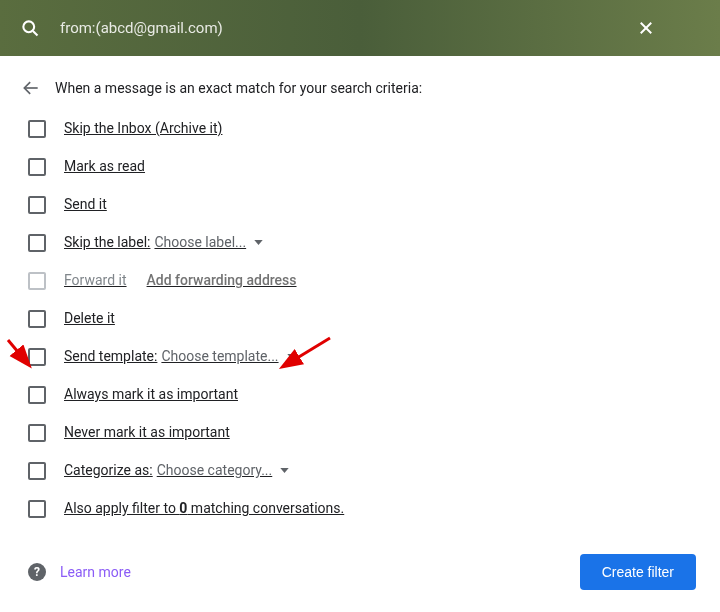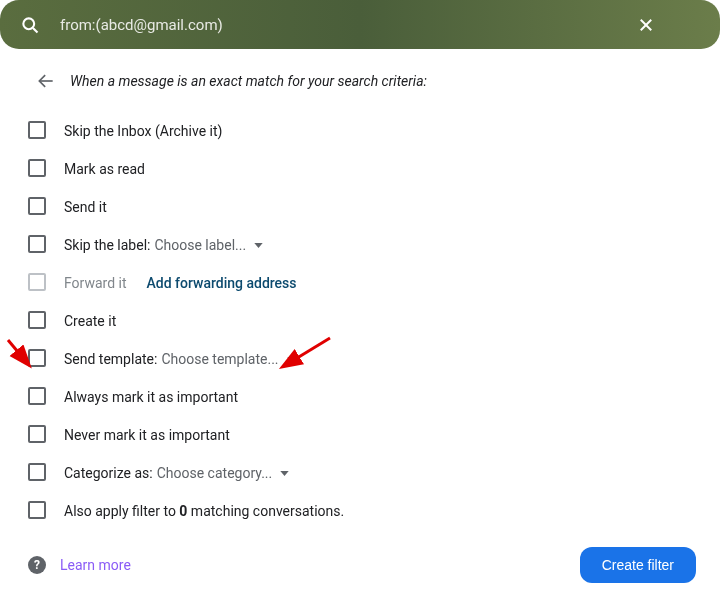--- a/index.html
+++ b/index.html
@@ -1,25 +1,24 @@
 <!DOCTYPE html>
 <html><head>
   <meta charset="utf-8">
   <style>
     * { box-sizing: border-box; margin: 0; padding: 0; }
     body { font-family: Roboto, Arial, sans-serif; font-size: 14px; color: #202124; width: 720px; background: #fff; }
     
     .search-bar {
-      height: 49px;
+      height: 56px;
       background: linear-gradient(to right, #5a6d3f, #4a5e3a, #6b7d4a);
       display: flex;
       align-items: center;
       padding: 0 20px;
       position: relative;
-      border-radius: 19px;
     }
     .search-bar .search-icon {
       color: #fff;
       margin-right: 20px;
       display: flex;
       align-items: center;
     }
     .search-text {
       color: #e8eae4;
       font-size: 15px;
@@ -32,38 +31,38 @@
       align-items: center;
     }
     
     .content {
       padding: 22px 0 20px 0;
     }
     
     .header-row {
       display: flex;
       align-items: center;
-      padding: 0 28px 16px 36px;
-      font-style: italic;
+      padding: 0 28px 16px 21px;
     }
     .back-arrow {
       margin-right: 14px;
       display: flex;
       align-items: center;
     }
     .header-text {
       font-size: 14px;
       color: #202124;
     }
     
     .option-row {
       display: flex;
-      align-items: flex-end;
+      align-items: flex-start;
       padding: 6px 0 6px 28px;
       min-height: 38px;
+      text-decoration: underline;
     }
     .checkbox {
       width: 18px;
       height: 18px;
       border: 2px solid #5f6368;
       border-radius: 2px;
       margin-right: 18px;
       flex-shrink: 0;
     }
     .checkbox.disabled {
@@ -79,21 +78,21 @@
     .dropdown-link {
       color: #5f6368;
       margin-left: 4px;
       display: inline-flex;
       align-items: center;
     }
     .dropdown-link .caret {
       margin-left: 8px;
     }
     .fwd-link {
-      color: #0c4a6e;
+      color: #737373;
       font-weight: 500;
       margin-left: 20px;
     }
     .bold { font-weight: 700; }
     
     .footer {
       display: flex;
       align-items: center;
       padding: 14px 24px 0 28px;
       margin-top: 8px;
@@ -113,21 +112,21 @@
     }
     .learn-more {
       color: #8b5cf6;
       font-size: 14px;
     }
     .create-btn {
       margin-left: auto;
       background: #1a73e8;
       color: #fff;
       border: none;
-      border-radius: 12px;
+      border-radius: 4px;
       padding: 10px 22px;
       font-size: 14px;
       font-weight: 500;
       cursor: pointer;
     }
     
     .arrow-annot {
       position: absolute;
       pointer-events: none;
     }
@@ -196,21 +195,21 @@
     </div>
 
     <div class="option-row">
       <div class="checkbox disabled"></div>
       <span class="option-label disabled">Forward it</span>
       <span class="fwd-link">Add forwarding address</span>
     </div>
 
     <div class="option-row">
       <div class="checkbox"></div>
-      <span class="option-label">Create it</span>
+      <span class="option-label">Delete it</span>
     </div>
 
 
     <div class="option-row">
       <div class="checkbox"></div>
       <span class="option-label">Send template:</span>
       <span class="dropdown-link">
         <span>Choose template...</span>
         <span class="caret">
           <svg width="9" height="5" viewBox="0 0 10 6">

